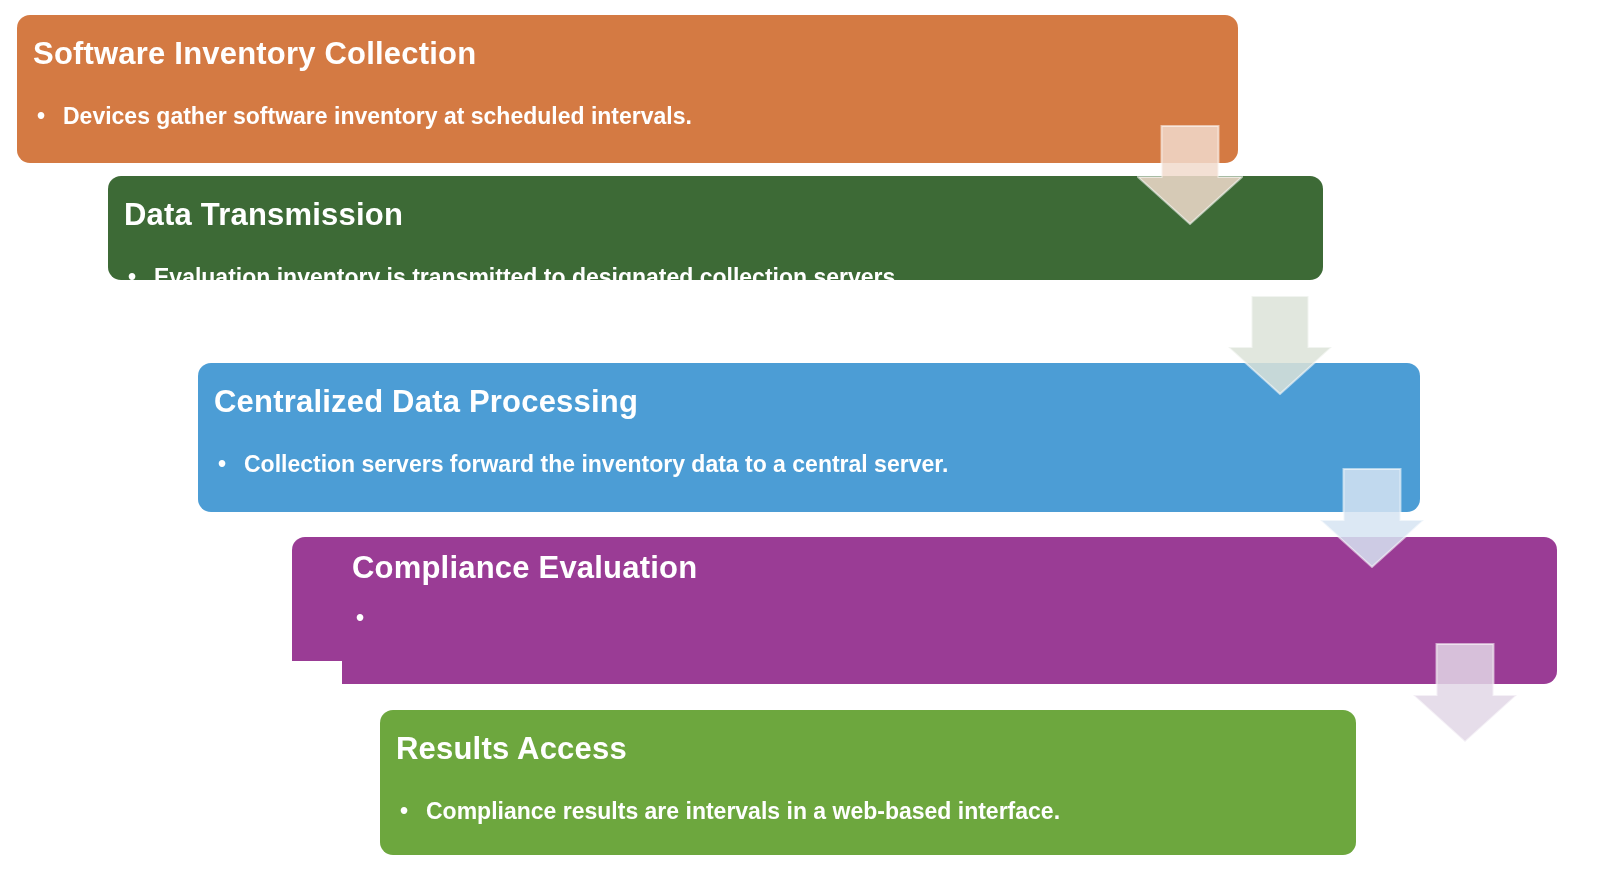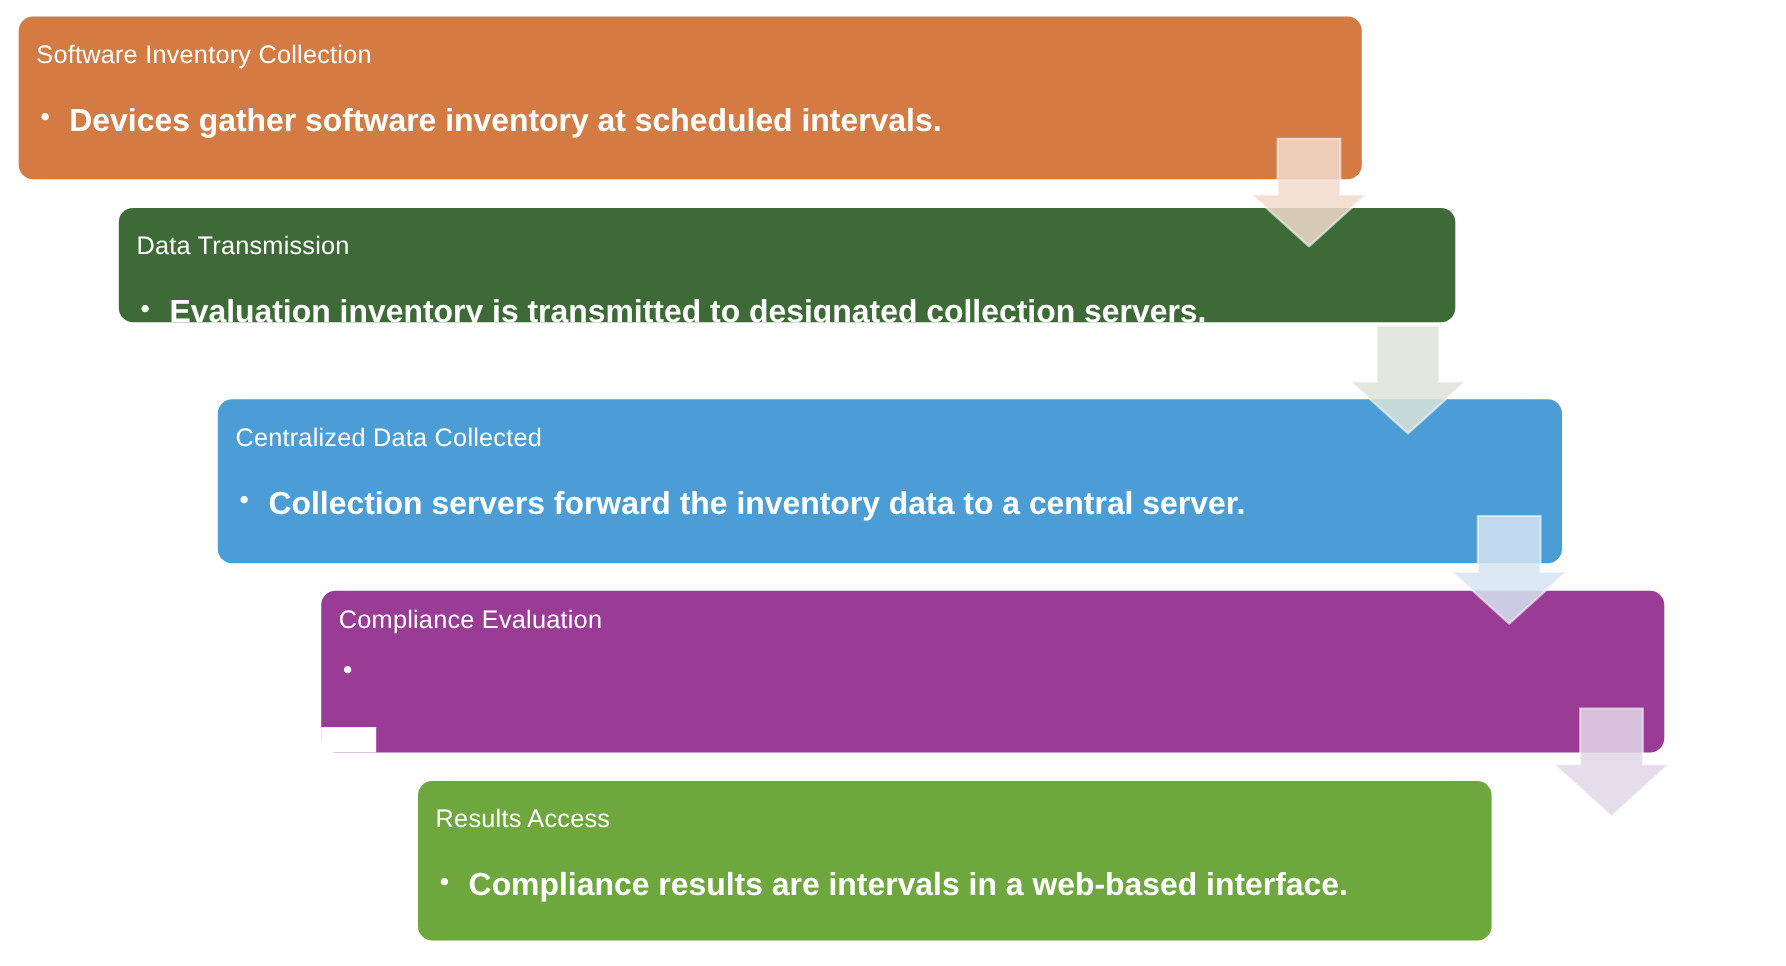--- a/index.html
+++ b/index.html
@@ -15,49 +15,49 @@
     background: #FFFFFF;
     overflow: hidden;
   }
   .step {
     position: absolute;
     border-radius: 13px;
     color: #FFFFFF;
   }
   .step .title {
     margin: 20px 30px 0 16px;
-    font-size: 23px;
-    font-weight: 400;
+    font-size: 31px;
+    font-weight: 700;
     line-height: 1.25;
     letter-spacing: 0.2px;
   }
   .step .bullet-row {
     display: flex;
     align-items: flex-start;
     margin: 26px 0 0 20px;
   }
   .step .marker {
     width: 26px;
     flex: 0 0 26px;
     font-size: 23px;
     font-weight: 700;
     line-height: 1.42;
   }
   .step .bullet-text {
     flex: 1 1 auto;
-    font-size: 29px;
+    font-size: 23px;
     font-weight: 700;
     line-height: 1.42;
     padding-right: 40px;
   }
   
   .s1 { left: 17px;  top: 15px;  width: 1221px; height: 148px; }
-  .s2 { left: 108px; top: 189px; width: 1215px; height: 104px; }
+  .s2 { left: 108px; top: 176px; width: 1215px; height: 104px; }
   .s3 { left: 198px; top: 363px; width: 1222px; height: 149px; }
-  .s4 { left: 292px; top: 537px; width: 1221px; height: 147px; }
+  .s4 { left: 292px; top: 537px; width: 1221px; height: 147px; padding-left: 44px; }
   .s5 { left: 380px; top: 710px; width: 976px; height: 145px; }
   
   .s4 .title { margin-top: 12px; }
   .s4 .bullet-row { margin-top: 14px; }
   .s4 .bullet-text { max-width: 930px; }
   .line2 { display: block; }
   
   .notch {
     position: absolute;
     left: 0;
@@ -92,21 +92,21 @@
 
   <div class="step s2" style="background-color: rgb(61, 106, 54);">
     <div class="title">Data Transmission</div>
     <div class="bullet-row">
       <span class="marker">•</span>
       <span class="bullet-text">Evaluation inventory is transmitted to designated collection servers.</span>
     </div>
   </div>
 
   <div class="step s3" style="background-color: rgb(76, 157, 213);">
-    <div class="title">Centralized Data Collected</div>
+    <div class="title">Centralized Data Processing</div>
     <div class="bullet-row">
       <span class="marker">•</span>
       <span class="bullet-text">Collection servers forward the inventory data to a central server.</span>
     </div>
   </div>
 
   <div class="step s4" style="background-color: rgb(154, 60, 149);">
     <div class="title">Compliance Evaluation</div>
     <div class="bullet-row">
       <span class="marker">•</span>

